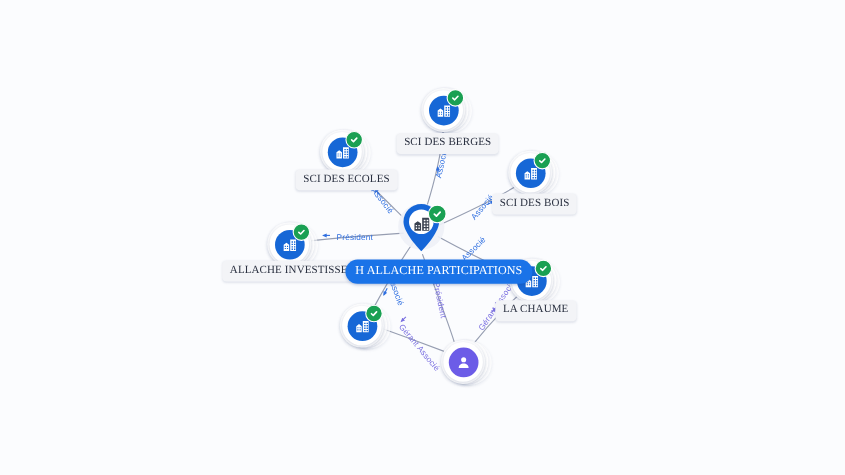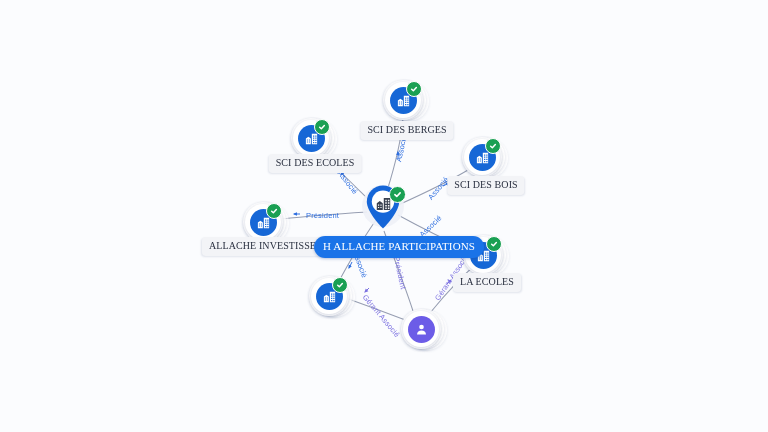--- a/index.html
+++ b/index.html
@@ -404,20 +404,20 @@
 
   <div class="z-labels">
     <div class="node-label" style="left:403px; top:121px;">SCI DES BERGES</div>
 
     <div class="node-label" style="left:482px; top:176px;">SCI DES BOIS</div>
 
     <div class="node-label" style="left:311px; top:154px;">SCI DES ECOLES</div>
 
     <div class="node-label truncated" style="left:263px; top:237px;">ALLACHE INVESTISSEM</div>
 
-    <div class="node-label" style="left:483px; top:273px;">LA ECOLES</div>
+    <div class="node-label" style="left:483px; top:273px;">LA CHAUME</div>
 
 
 
     <div class="node-label selected" style="left:385px; top:236px;margin-left:10px;">H ALLACHE PARTICIPATIONS</div>
   </div>
 
 </div>
 
 </body></html>

